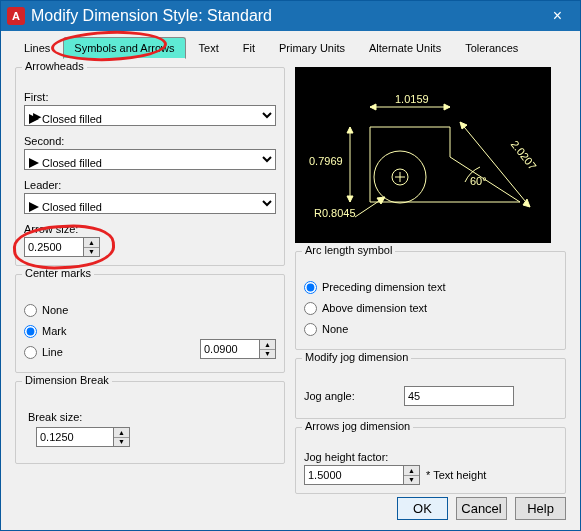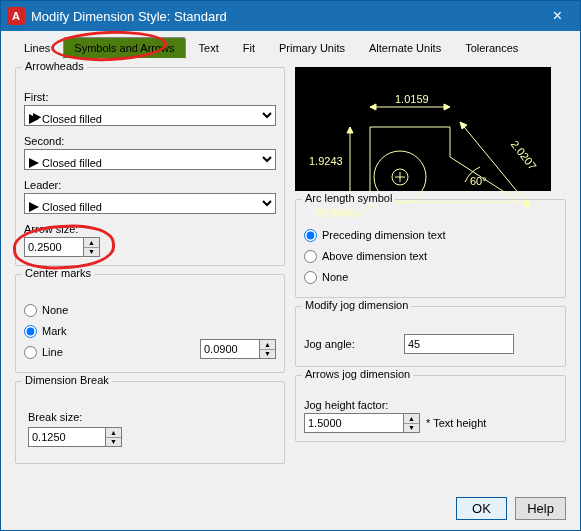--- a/index.html
+++ b/index.html
@@ -1,40 +1,40 @@
 <!DOCTYPE html>
 <html><head>
 <meta charset="utf-8">
 <style>
 * { box-sizing: border-box; margin: 0; padding: 0; font-family: "Segoe UI", Tahoma, sans-serif; font-size: 11px; }
 body { background: #fff; }
 .window { width: 581px; height: 531px; border: 1px solid #0a5a9e; position: relative; background:#f0f0f0; }
 .titlebar { height: 30px; background: #1a6fb3; color: #fff; display: flex; align-items: center; padding-left: 6px; }
 .titlebar .app-icon { width: 18px; height: 18px; background: #d32428; border-radius: 3px; display: flex; align-items: center; justify-content: center; color:#fff; font-weight:bold; font-size:11px; margin-right:6px;}
-.titlebar .title { flex:1; font-size: 13px; }
+.titlebar .title { flex:1; font-size: 16px; }
 .titlebar .close { width: 45px; height: 30px; display:flex; align-items:center; justify-content:center; color:#fff; font-size:16px; cursor:pointer; }
 .tabs { display:flex; padding: 6px 12px 0 12px; background:#f0f0f0; position:relative;}
 .tab { padding: 4px 10px; border: 1px solid transparent; cursor:pointer; margin-right:2px; position:relative; z-index:2;}
-.tab.active { background:#4d7c0f; border:1px solid #888; border-bottom:1px solid #f0f0f0; border-radius:3px 3px 0 0;}
+.tab.active { background:#5eead4; border:1px solid #888; border-bottom:1px solid #f0f0f0; border-radius:3px 3px 0 0;}
 .content { padding: 8px 14px 8px 14px; display:flex; gap:10px; background:#f0f0f0;}
 .col { display:flex; flex-direction:column; }
 .col.left { width: 270px; }
 .col.right { flex:1; }
 .group { border:1px solid #ccc; padding: 23px 8px 8px 8px; margin-bottom:8px; position:relative; border-radius:2px;}
 .group-title { position:absolute; top:-8px; left:6px; background:#f0f0f0; padding:0 3px; font-size:11px;}
 label.fld { display:block; margin-bottom:2px; font-size:11px;}
 select.combo { width:100%; height:21px; border:1px solid #7a7a7a; background:#fff; padding-left:4px; margin-bottom:6px;}
 .spin { display:flex; align-items:center;}
 .spin input { width:60px; height:20px; border:1px solid #7a7a7a; padding-left:3px;}
 .spin .updown { width:16px; height:20px; border:1px solid #7a7a7a; border-left:none; display:flex; flex-direction:column;}
 .spin .updown div { flex:1; font-size:7px; display:flex; align-items:center; justify-content:center; background:#e7e7e7; cursor:pointer;}
 .spin .updown div:first-child { border-bottom:1px solid #999;}
 .radio-row { display:flex; align-items:center; margin:3px 0; height:18px;}
 .radio-row input[type=radio]{ margin-right:5px;}
-.preview { width:256px; height:124px; background:#000; color:#ffffb0; position:relative; font-size:10px;}
+.preview { width:256px; height:176px; background:#000; color:#ffffb0; position:relative; font-size:10px;}
 .buttons { position:absolute; bottom:10px; right:14px; display:flex; gap:8px;}
 .btn { width:51px; height:23px; border:1px solid #888; background:#e1e1e1; cursor:pointer; font-size:13px;}
 .btn.primary { border:1px solid #0a5a9e; background:#e5f1fb;}
 .txtbox { height:20px; border:1px solid #7a7a7a; padding-left:3px; background:#fff;}
 .circle-red { position:absolute; border:3px solid #e62222; border-radius:50%; pointer-events:none; z-index:50;}
 .inlinefld { display:flex; align-items:center; gap:10px; margin:4px 0;}
 svg.arrow { width:10px; height:10px; margin-right:3px; vertical-align:middle;}
 </style>
 </head>
 <body>
@@ -123,21 +123,21 @@
                 <div>▲</div>
                 <div>▼</div>
               </div>
           </div>
         </div>
       </div>
 
       <div class="group" style="padding-bottom:16px;">
         <div class="group-title">Dimension Break</div>
         <label class="fld" style="margin:6px 0 4px 4px;">Break size:</label>
-        <div class="spin" style="margin-left:4px;">
+        <div class="spin" style="margin-left:12px;">
           <input type="text" style="width: 78px;" value="0.1250">
           <div class="updown">
               <div>▲</div>
               <div>▼</div>
             </div>
         </div>
       </div>
     </div>
 
     <div class="col right">
@@ -157,21 +157,21 @@
               <polygon points="55,135 52,129 58,129" fill="#ffffb0"></polygon>
             <line x1="165" y1="55" x2="235" y2="140"></line>
               <polygon points="165,55 167,62 172,58" fill="#ffffb0"></polygon>
               <polygon points="235,140 228,138 232,132" fill="#ffffb0"></polygon>
             <path d="M 170 115 A 30 30 0 0 1 185 100"></path>
             <line x1="90" y1="130" x2="60" y2="150"></line>
               <polygon points="90,130 82,131 86,137" fill="#ffffb0"></polygon>
           </g>
         </svg>
         <div style="position:absolute; top:26px; left:100px; color:#ffffb0;">1.0159</div>
-        <div style="position:absolute; top:88px; left:14px; color:#ffffb0;">1.9243</div>
+        <div style="position:absolute; top:88px; left:14px; color:#ffffb0;">0.7969</div>
         <div style="position:absolute; top:82px; left:212px; color:#ffffb0; transform:rotate(52deg);">2.0207</div>
         <div style="position:absolute; top:108px; left:175px; color:#ffffb0;">60°</div>
         <div style="position:absolute; top:140px; left:19px; color:#ffffb0; font-weight:normal;">R0.8045</div>
       </div>
 
       <div class="group" style="margin-top:8px;">
         <div class="group-title">Arc length symbol</div>
         <div class="radio-row">
             <input type="radio" name="arc" checked="" style="">
             <span>Preceding dimension text</span>
@@ -206,15 +206,16 @@
               </div>
           </div>
           <span>* Text height</span>
         </div>
       </div>
     </div>
   </div>
 
   <div class="buttons">
     <button class="btn primary">OK</button>
+    <button class="btn">Cancel</button>
     <button class="btn">Help</button>
   </div>
 </div>
 
 </body></html>

